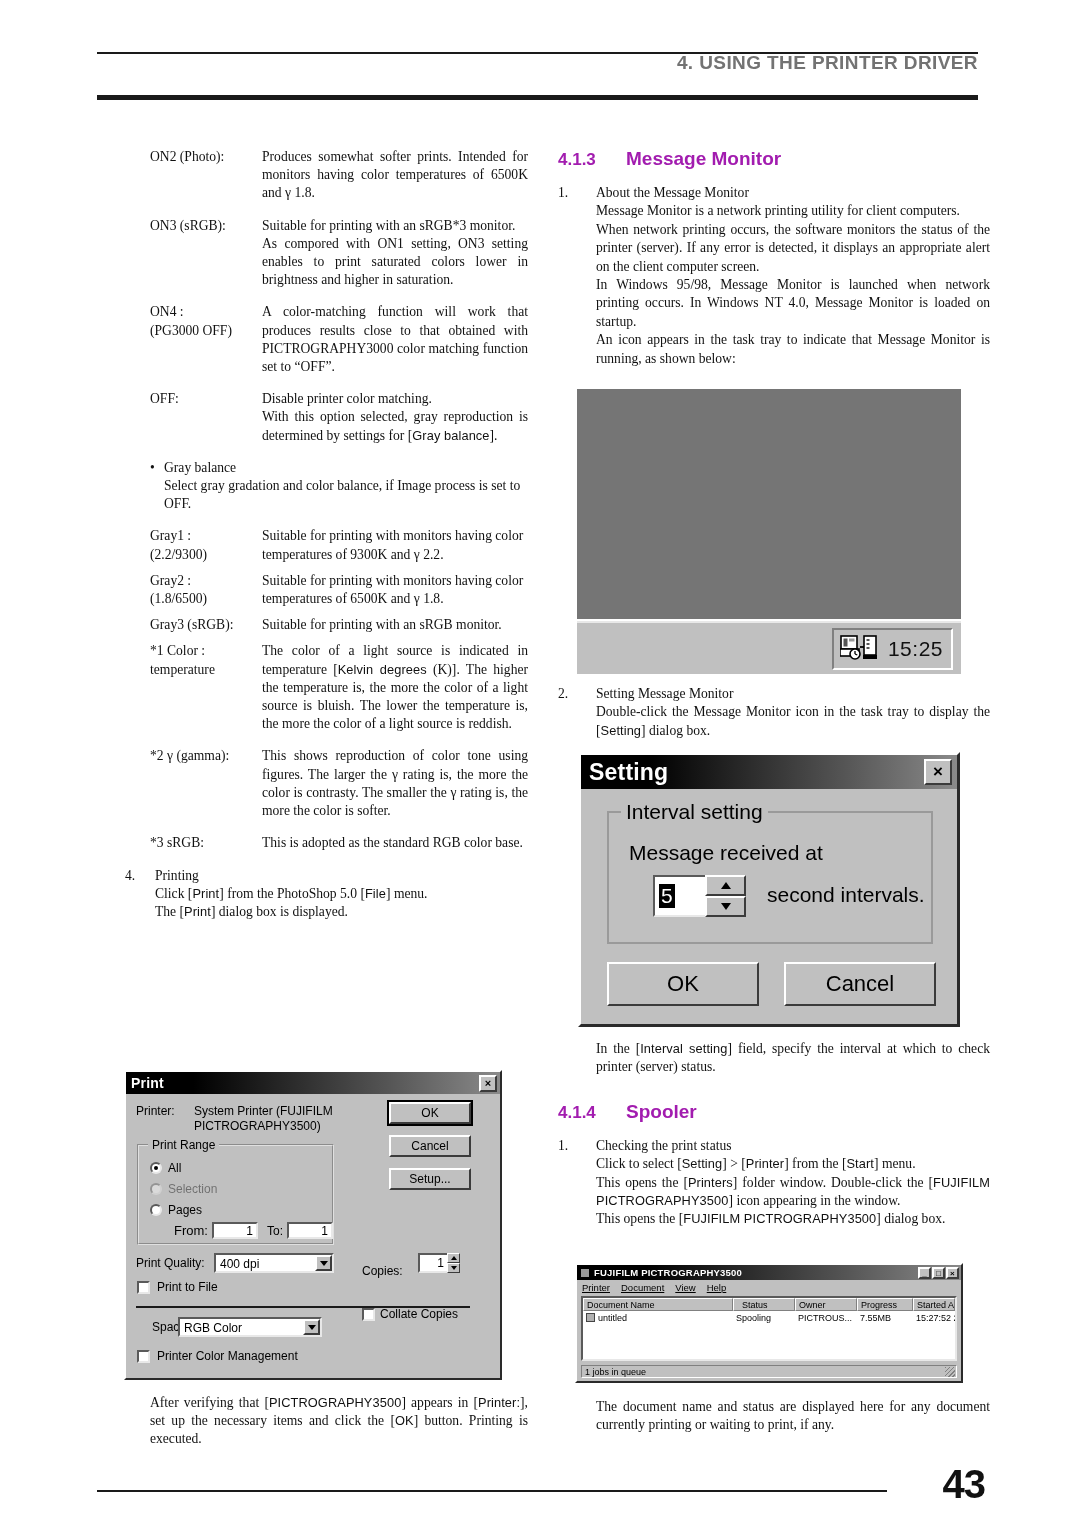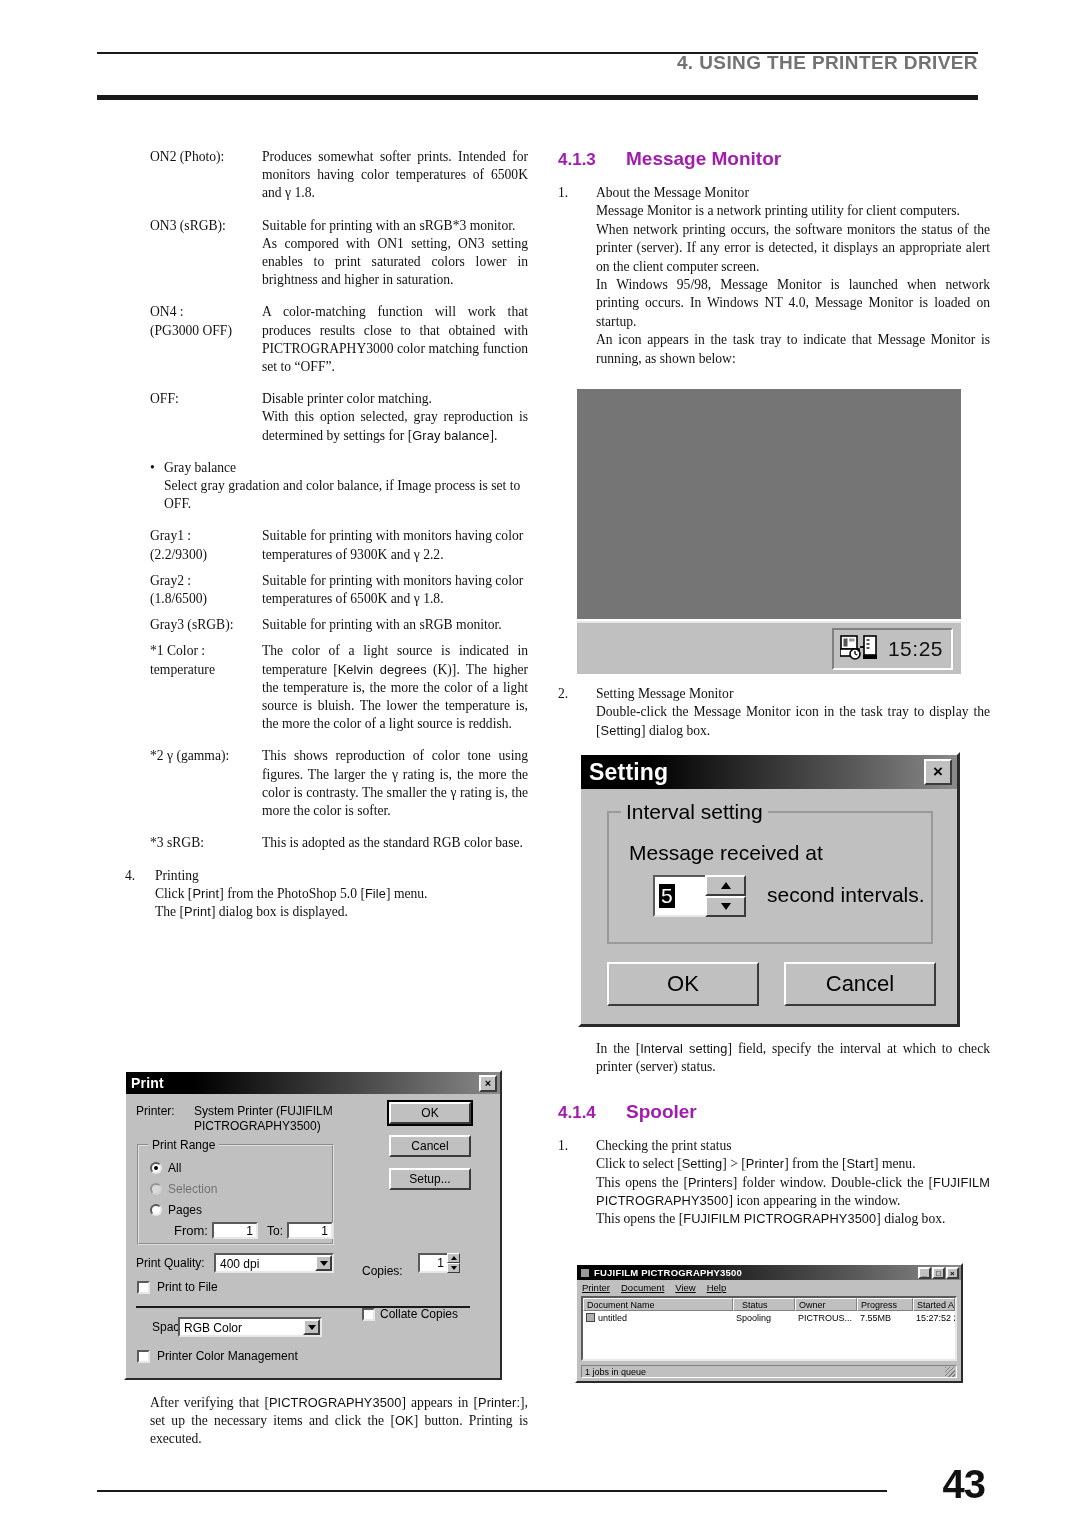--- a/index.html
+++ b/index.html
@@ -592,16 +592,17 @@
         <span class="rc" style="flex:1;">15:27:52 2/19/00</span>
       </div>
     </div>
 
     <div id="spooler-status">
       <span>1 jobs in queue</span>
       <span id="grip"></span>
     </div>
   </div>
 
+  <div style="position:absolute;left:596px;top:1398px;width:394px;font-size:13.6px;line-height:18.2px;text-align:justify;">The document name and status are displayed here for any document currently printing or waiting to print, if any.</div>
 
   <div class="ftr-rule"></div>
   <div class="ftr-pageno">43</div>
 </div>
 
 </body></html>

